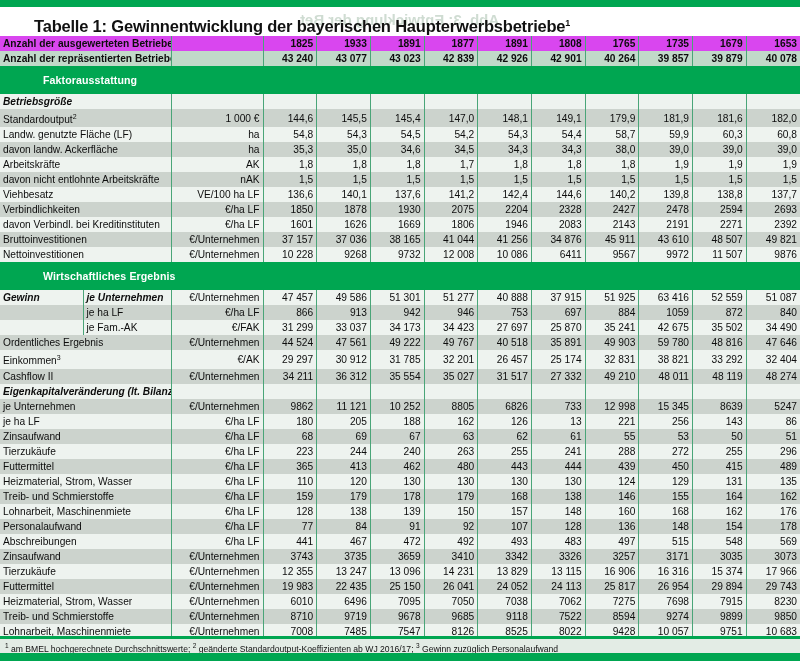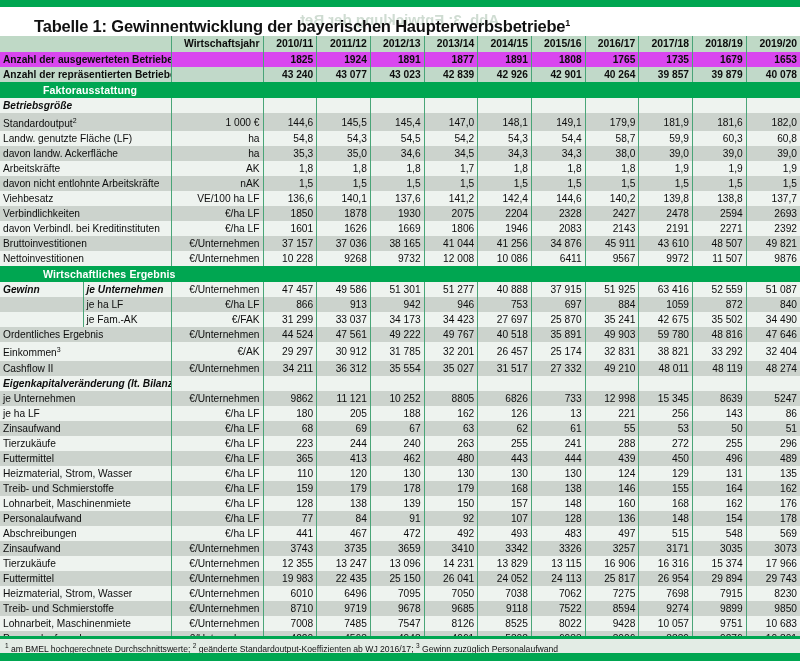--- a/index.html
+++ b/index.html
@@ -40,21 +40,21 @@
   td.num{text-align:right;padding-right:8px;}
   td.unit{text-align:right;padding-right:6px;}
   td.lab{text-align:left;}
 
   tr.hdr td{background:#bfd9c6;font-weight:bold;font-size:10.4px;height:16px;line-height:16px;}
   tr.hdr td.num{color:#0c0c0c;}
   tr.cnt td{background:#d946ef;font-weight:bold;}
   tr.cnt2 td{background:#c1d9c9;font-weight:bold;}
 
   tr.sec td{background:#00a651;color:#ffffff;font-weight:bold;font-size:10.6px;
-            height:16px;line-height:14px;border:none;letter-spacing:.1px;padding-left:43px;}
+            height:28px;line-height:14px;border:none;letter-spacing:.1px;padding-left:43px;}
 
   tr.band td{background:#eef3ef;}
   tr.alt td{background:#ccd3cd;}
   tr.bold td.lab,tr.bold td.sub{font-weight:bold;font-style:italic;}
 
   td.sub{text-align:left;}
   .sup{font-size:7px;vertical-align:super;}
 
   .footnote{position:absolute;left:0;bottom:8px;width:800px;height:14px;
             background:#e3ece5;font-size:8.6px;color:#111;line-height:14px;
@@ -85,40 +85,25 @@
         <col class="c-yr">
         <col class="c-yr">
         <col class="c-yr">
       <col class="c-yr">
         <col class="c-yr">
         <col class="c-yr">
         <col class="c-yr">
         <col class="c-yr">
     </colgroup>
     <tbody id="tbody">
-        <tr class="hdr">
-          <td class="lab"></td>
-          <td class="lab"></td>
-          <td class="unit vsepL">Wirtschaftsjahr</td>
-          <td class="num vsepL">2010/11</td>
-          <td class="num vsepL">2011/12</td>
-          <td class="num vsepL">2012/13</td>
-          <td class="num vsepL">2013/14</td>
-          <td class="num vsepL">2014/15</td>
-          <td class="num vsepL">2015/16</td>
-          <td class="num vsepL">2016/17</td>
-          <td class="num vsepL">2017/18</td>
-          <td class="num vsepL">2018/19</td>
-          <td class="num vsepL">2019/20</td>
-        </tr>
         <tr class="cnt">
           <td class="lab" colspan="2">Anzahl der ausgewerteten  Betriebe</td>
           <td class="unit vsepL"></td>
           <td class="num vsepL">1825</td>
-          <td class="num vsepL">1924</td>
+          <td class="num vsepL">1933</td>
           <td class="num vsepL">1891</td>
           <td class="num vsepL">1877</td>
           <td class="num vsepL">1891</td>
           <td class="num vsepL">1808</td>
           <td class="num vsepL">1765</td>
           <td class="num vsepL">1735</td>
           <td class="num vsepL">1679</td>
           <td class="num vsepL">1653</td>
         </tr>
         <tr class="cnt2">
@@ -456,21 +441,21 @@
           <td class="lab" colspan="2">Futtermittel</td>
           <td class="unit vsepL">€/ha LF</td>
           <td class="num vsepL">365</td>
           <td class="num vsepL">413</td>
           <td class="num vsepL">462</td>
           <td class="num vsepL">480</td>
           <td class="num vsepL">443</td>
           <td class="num vsepL">444</td>
           <td class="num vsepL">439</td>
           <td class="num vsepL">450</td>
-          <td class="num vsepL">496</td>
+          <td class="num vsepL">415</td>
           <td class="num vsepL">489</td>
         </tr>
         <tr class="band">
           <td class="lab" colspan="2">Heizmaterial, Strom, Wasser</td>
           <td class="unit vsepL">€/ha LF</td>
           <td class="num vsepL">110</td>
           <td class="num vsepL">120</td>
           <td class="num vsepL">130</td>
           <td class="num vsepL">130</td>
           <td class="num vsepL">130</td>

